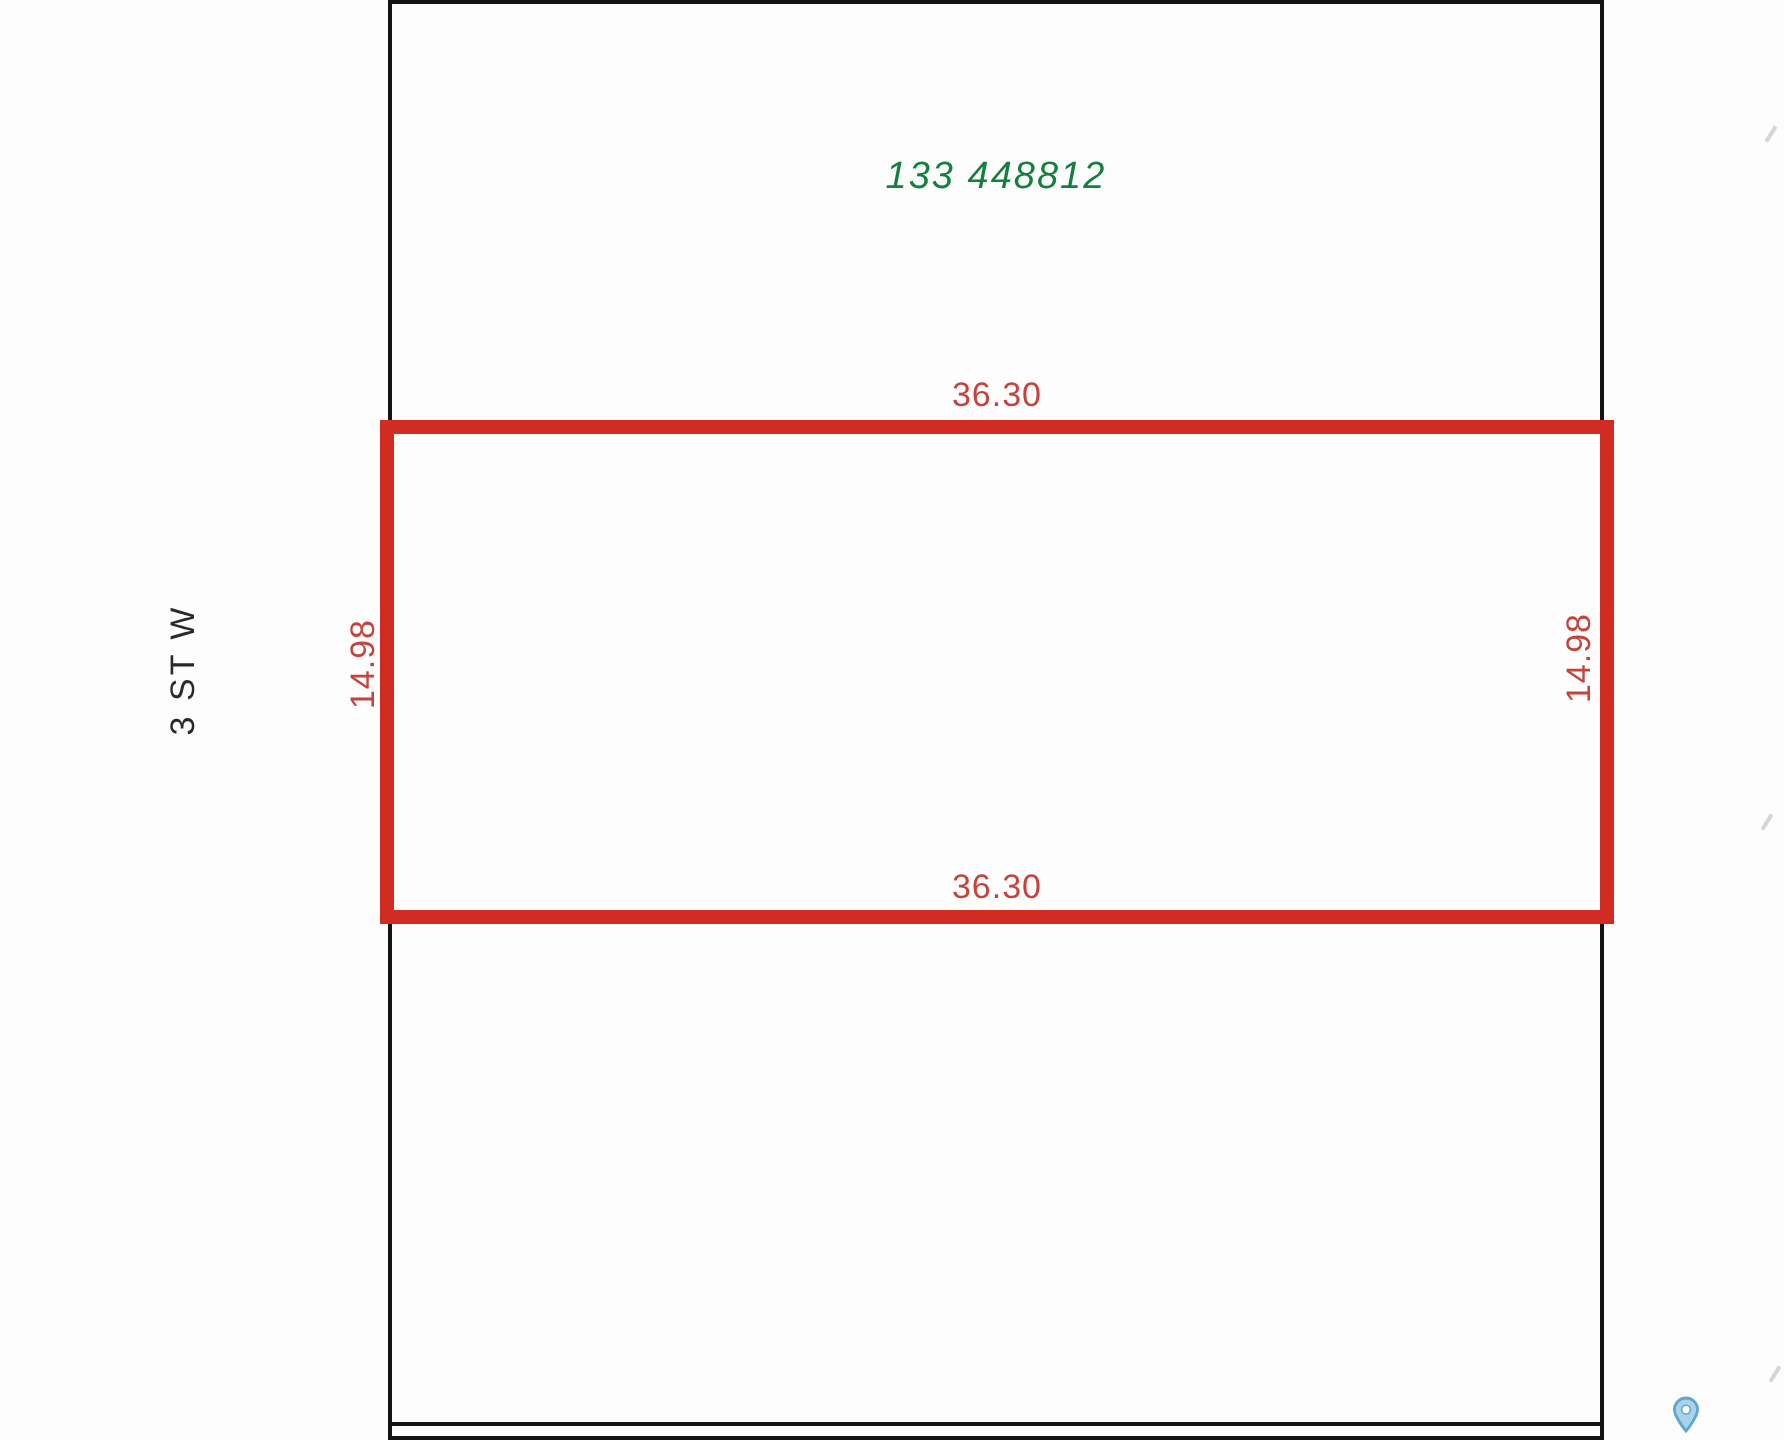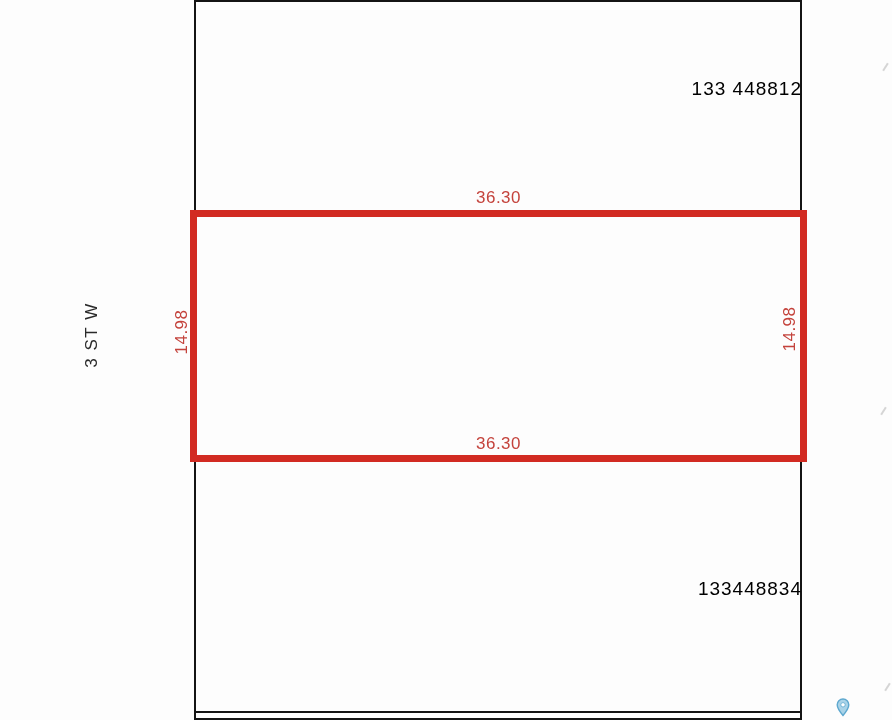--- a/index.html
+++ b/index.html
@@ -42,25 +42,26 @@
     width: 617px;
     height: 252px;
     border: 7px solid #d22b22;
     box-sizing: border-box;
     background: transparent;
   }
 
   
   .parcel-label {
     position: absolute;
-    color: #000000;
+    color: #15803d;
     font-size: 19px;
     letter-spacing: 1px;
-    text-align: right;
+    text-align: center;
     white-space: nowrap;
+    font-style: italic;
   }
   .label-top    { left: 194px; top: 78px;  width: 608px; }
   .label-middle { left: 194px; top: 328px; width: 586px; }
   .label-bottom { left: 194px; top: 578px; width: 608px; }
 
   
   .dim-label {
     position: absolute;
     color: #c4433c;
     font-size: 17px;
@@ -125,21 +126,20 @@
 
   <div class="parcel-region region-top"></div>
 
   <div class="parcel-region region-bottom"></div>
 
   <div class="selected-parcel"></div>
 
   <div class="parcel-label label-top">133 448812</div>
 
 
-  <div class="parcel-label label-bottom">133448834</div>
 
   <div class="dim-label dim-top">36.30</div>
 
   <div class="dim-label dim-bottom">36.30</div>
 
   <div class="dim-label dim-left">14.98</div>
 
   <div class="dim-label dim-right">14.98</div>
 
   <div class="map-pin">

